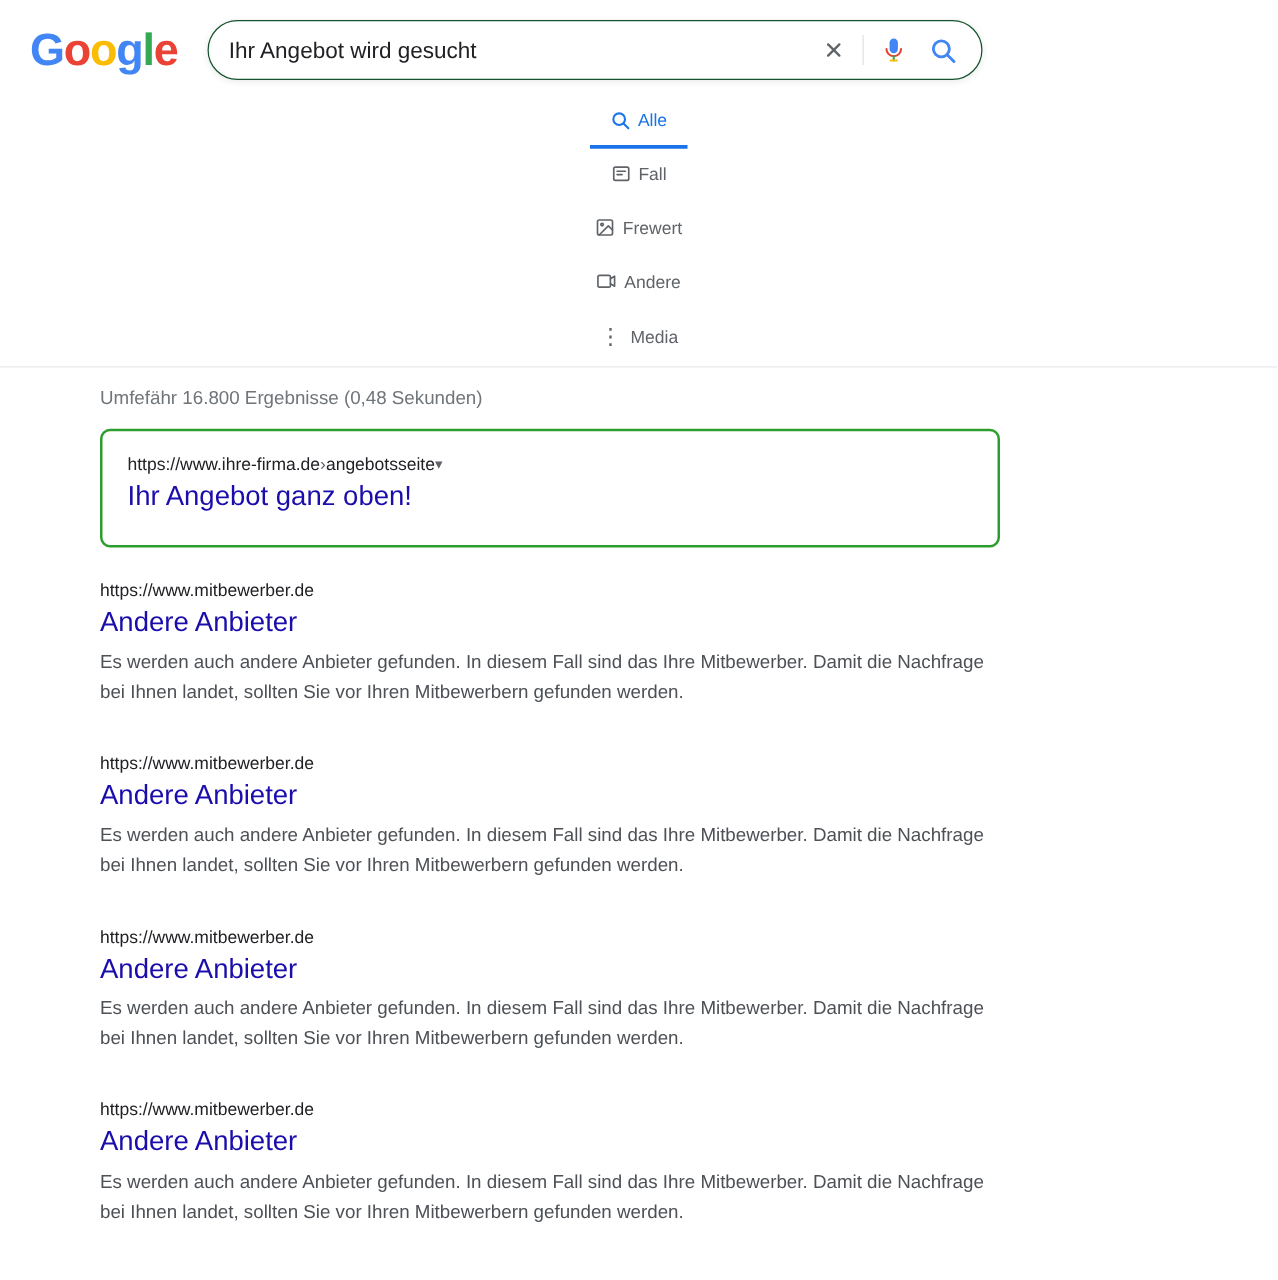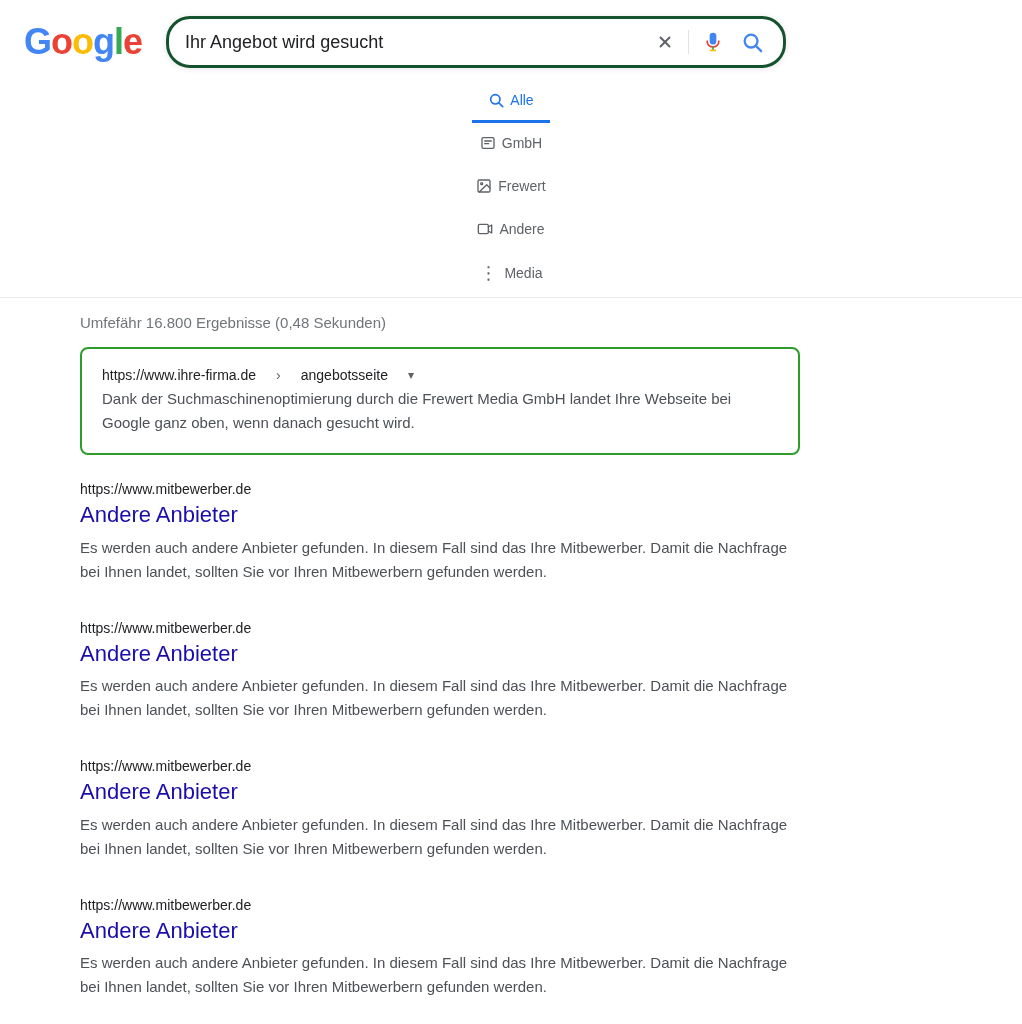--- a/index.html
+++ b/index.html
@@ -29,21 +29,21 @@
       margin-right: 8px;
     }
     .g-blue { color: #4285F4; }
     .g-red { color: #EA4335; }
     .g-yellow { color: #FBBC05; }
     .g-green { color: #34A853; }
 
     .search-bar {
       display: flex;
       align-items: center;
-      border: 3px solid #14532d;
+      border: 1px solid #14532d;
       border-radius: 24px;
       padding: 8px 16px;
       flex: 1;
       max-width: 620px;
       box-shadow: 0 1px 6px rgba(32,33,36,.1);
       gap: 8px;
     }
     .search-input {
       flex: 1;
       border: none;
@@ -134,21 +134,21 @@
       border: 2.5px solid #2d9e2d;
       border-radius: 8px;
       padding: 18px 20px;
       margin-bottom: 8px;
     }
     .result-url {
       font-size: 14px;
       color: #202124;
       display: flex;
       align-items: center;
-      gap: 20px;
+      gap: 0;
       margin-bottom: 4px;
     }
     .url-arrow {
       color: #5f6368;
       font-size: 12px;
     }
     .result-title {
       font-size: 22px;
       color: #1a0dab;
       text-decoration: none;
@@ -216,21 +216,21 @@
     <span>Alle</span>
   </a>
   <a class="nav-tab" href="#">
     <span class="tab-icon">
       <svg width="16" height="16" viewBox="0 0 24 24" fill="none" stroke="#5f6368" stroke-width="2" stroke-linecap="round" stroke-linejoin="round">
         <rect x="3" y="4" width="18" height="16" rx="2"></rect>
         <line x1="7" y1="9" x2="17" y2="9"></line>
         <line x1="7" y1="13" x2="13" y2="13"></line>
       </svg>
     </span>
-    <span>GmbH</span>
+    <span>Fall</span>
   </a>
   <a class="nav-tab" href="#">
     <span class="tab-icon">
       <svg width="16" height="16" viewBox="0 0 24 24" fill="none" stroke="#5f6368" stroke-width="2" stroke-linecap="round" stroke-linejoin="round">
         <rect x="3" y="3" width="18" height="18" rx="2"></rect>
         <circle cx="8.5" cy="8.5" r="1.5"></circle>
         <polyline points="21 15 16 10 5 21"></polyline>
       </svg>
     </span>
     <span>Frewert</span>
@@ -256,21 +256,21 @@
 
 <div class="results">
 
   <div class="result-item featured">
     <div class="result-url">
       <span>https://www.ihre-firma.de</span>
       <span style="color:#5f6368;">›</span>
       <span>angebotsseite</span>
       <span class="url-arrow">▾</span>
     </div>
-    <div class="result-snippet">Dank der Suchmaschinenoptimierung durch die Frewert Media GmbH landet Ihre Webseite bei Google ganz oben, wenn danach gesucht wird.</div>
+    <a class="result-title" href="#" style="color:#1a0dab;">Ihr Angebot ganz oben!</a>
   </div>
 
   <div class="result-item">
     <div class="result-url">
       <span>https://www.mitbewerber.de</span>
     </div>
     <a class="result-title" href="#" style="color:#1a0dab;">Andere Anbieter</a>
     <div class="result-snippet">Es werden auch andere Anbieter gefunden. In diesem Fall sind das Ihre Mitbewerber. Damit die Nachfrage bei Ihnen landet, sollten Sie vor Ihren Mitbewerbern gefunden werden.</div>
   </div>
 

